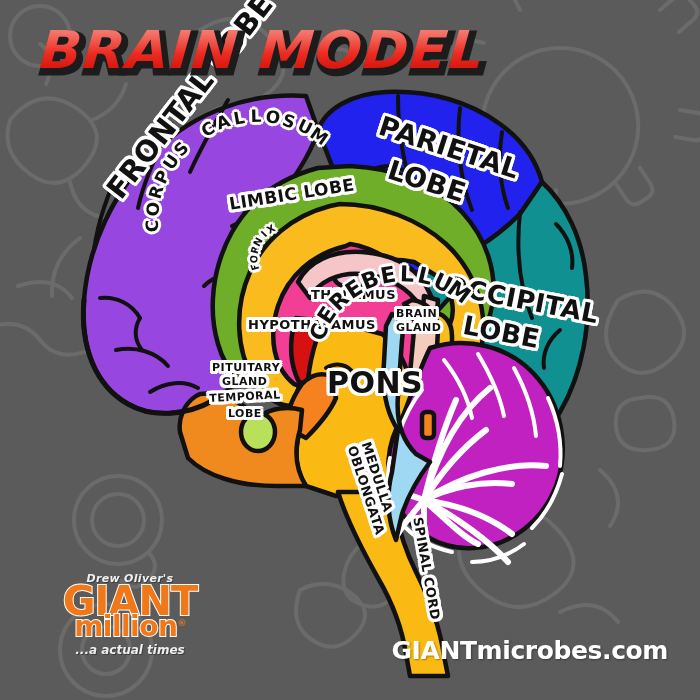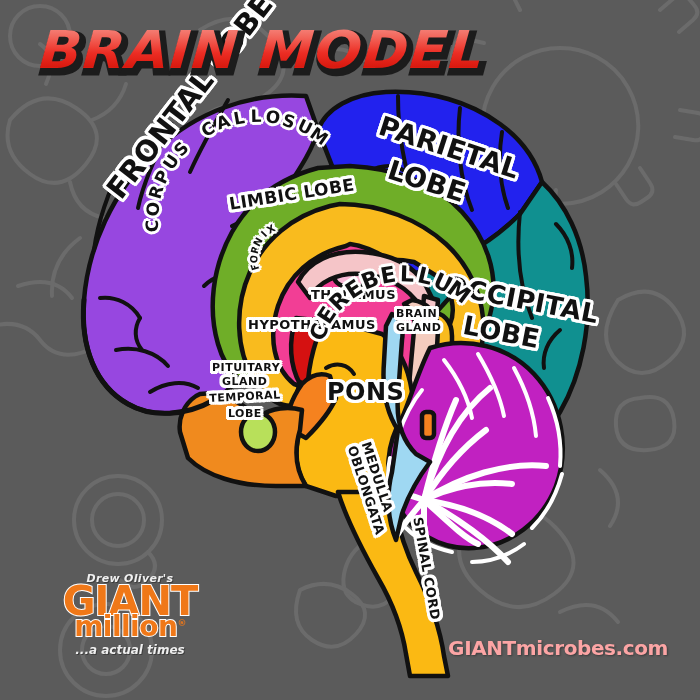--- a/index.html
+++ b/index.html
@@ -106,22 +106,22 @@
     position:relative;
   }
   #logo-reg{font-size:9px;vertical-align:super;-webkit-text-stroke:0;color:#f07818;}
   #logo-tag{
     font-family:"DejaVu Sans", sans-serif;font-weight:bold;font-style:italic;
     font-size:12px;color:#efefef;line-height:1.15;margin-top:4px;
     text-shadow:1px 1px 0 #3d3d3d;
   }
   #site{
     position:absolute;right:32px;top:636px;z-index:40;
-    font-family:"DejaVu Sans", sans-serif;font-weight:bold;font-size:20px;
-    color:#fca5a5;letter-spacing:-.4px;
+    font-family:"DejaVu Sans", sans-serif;font-weight:bold;font-size:25px;
+    color:#ffffff;letter-spacing:-.4px;
     text-shadow:1px 1px 2px rgba(0,0,0,.35);
     text-align:right;
   }
 </style>
 </head>
 <body>
 
 <div id="stage">
 
   <svg id="bgpattern" viewBox="0 0 700 700" xmlns="http://www.w3.org/2000/svg">
@@ -466,21 +466,21 @@
 
   <div class="lbl xs" style="left:396px;top:308px;font-size:11px;">BRAIN</div>
   <div class="lbl xs" style="left:396px;top:322px;font-size:11px;">GLAND</div>
 
   <div class="lbl xs" style="left:212px;top:362px;font-size:11px;">PITUITARY</div>
   <div class="lbl xs" style="left:222px;top:376px;font-size:11px;">GLAND</div>
 
   <div class="lbl xs" style="left:209px;top:393px;font-size:11px;transform:rotate(-3deg);transform-origin:left top;">TEMPORAL</div>
   <div class="lbl xs" style="left:228px;top:408px;font-size:11px;">LOBE</div>
 
-  <div class="lbl" style="left:327px;top:380px;font-size:24px;">PONS</div>
+  <div class="lbl" style="left:327px;top:368px;font-size:30px;">PONS</div>
 
   <div class="arc" id="arc-cb" style="left:404px;top:366px;">
       <span style="font-size: 22px; left: -85.3009px; top: -34.4638px; transform: translate(-50%, -50%) rotate(-68deg);">C</span>
       <span style="font-size: 22px; left: -76.6288px; top: -50.912px; transform: translate(-50%, -50%) rotate(-56.4deg);">E</span>
       <span style="font-size: 22px; left: -64.8263px; top: -65.2805px; transform: translate(-50%, -50%) rotate(-44.8deg);">R</span>
       <span style="font-size: 22px; left: -50.3758px; top: -76.9823px; transform: translate(-50%, -50%) rotate(-33.2deg);">E</span>
       <span style="font-size: 22px; left: -33.8675px; top: -85.5394px; transform: translate(-50%, -50%) rotate(-21.6deg);">B</span>
       <span style="font-size: 22px; left: -15.9756px; top: -90.6023px; transform: translate(-50%, -50%) rotate(-10deg);">E</span>
       <span style="font-size: 22px; left: 2.56879px; top: -91.9641px; transform: translate(-50%, -50%) rotate(1.6deg);">L</span>
       <span style="font-size: 22px; left: 21.0083px; top: -89.5693px; transform: translate(-50%, -50%) rotate(13.2deg);">L</span>

